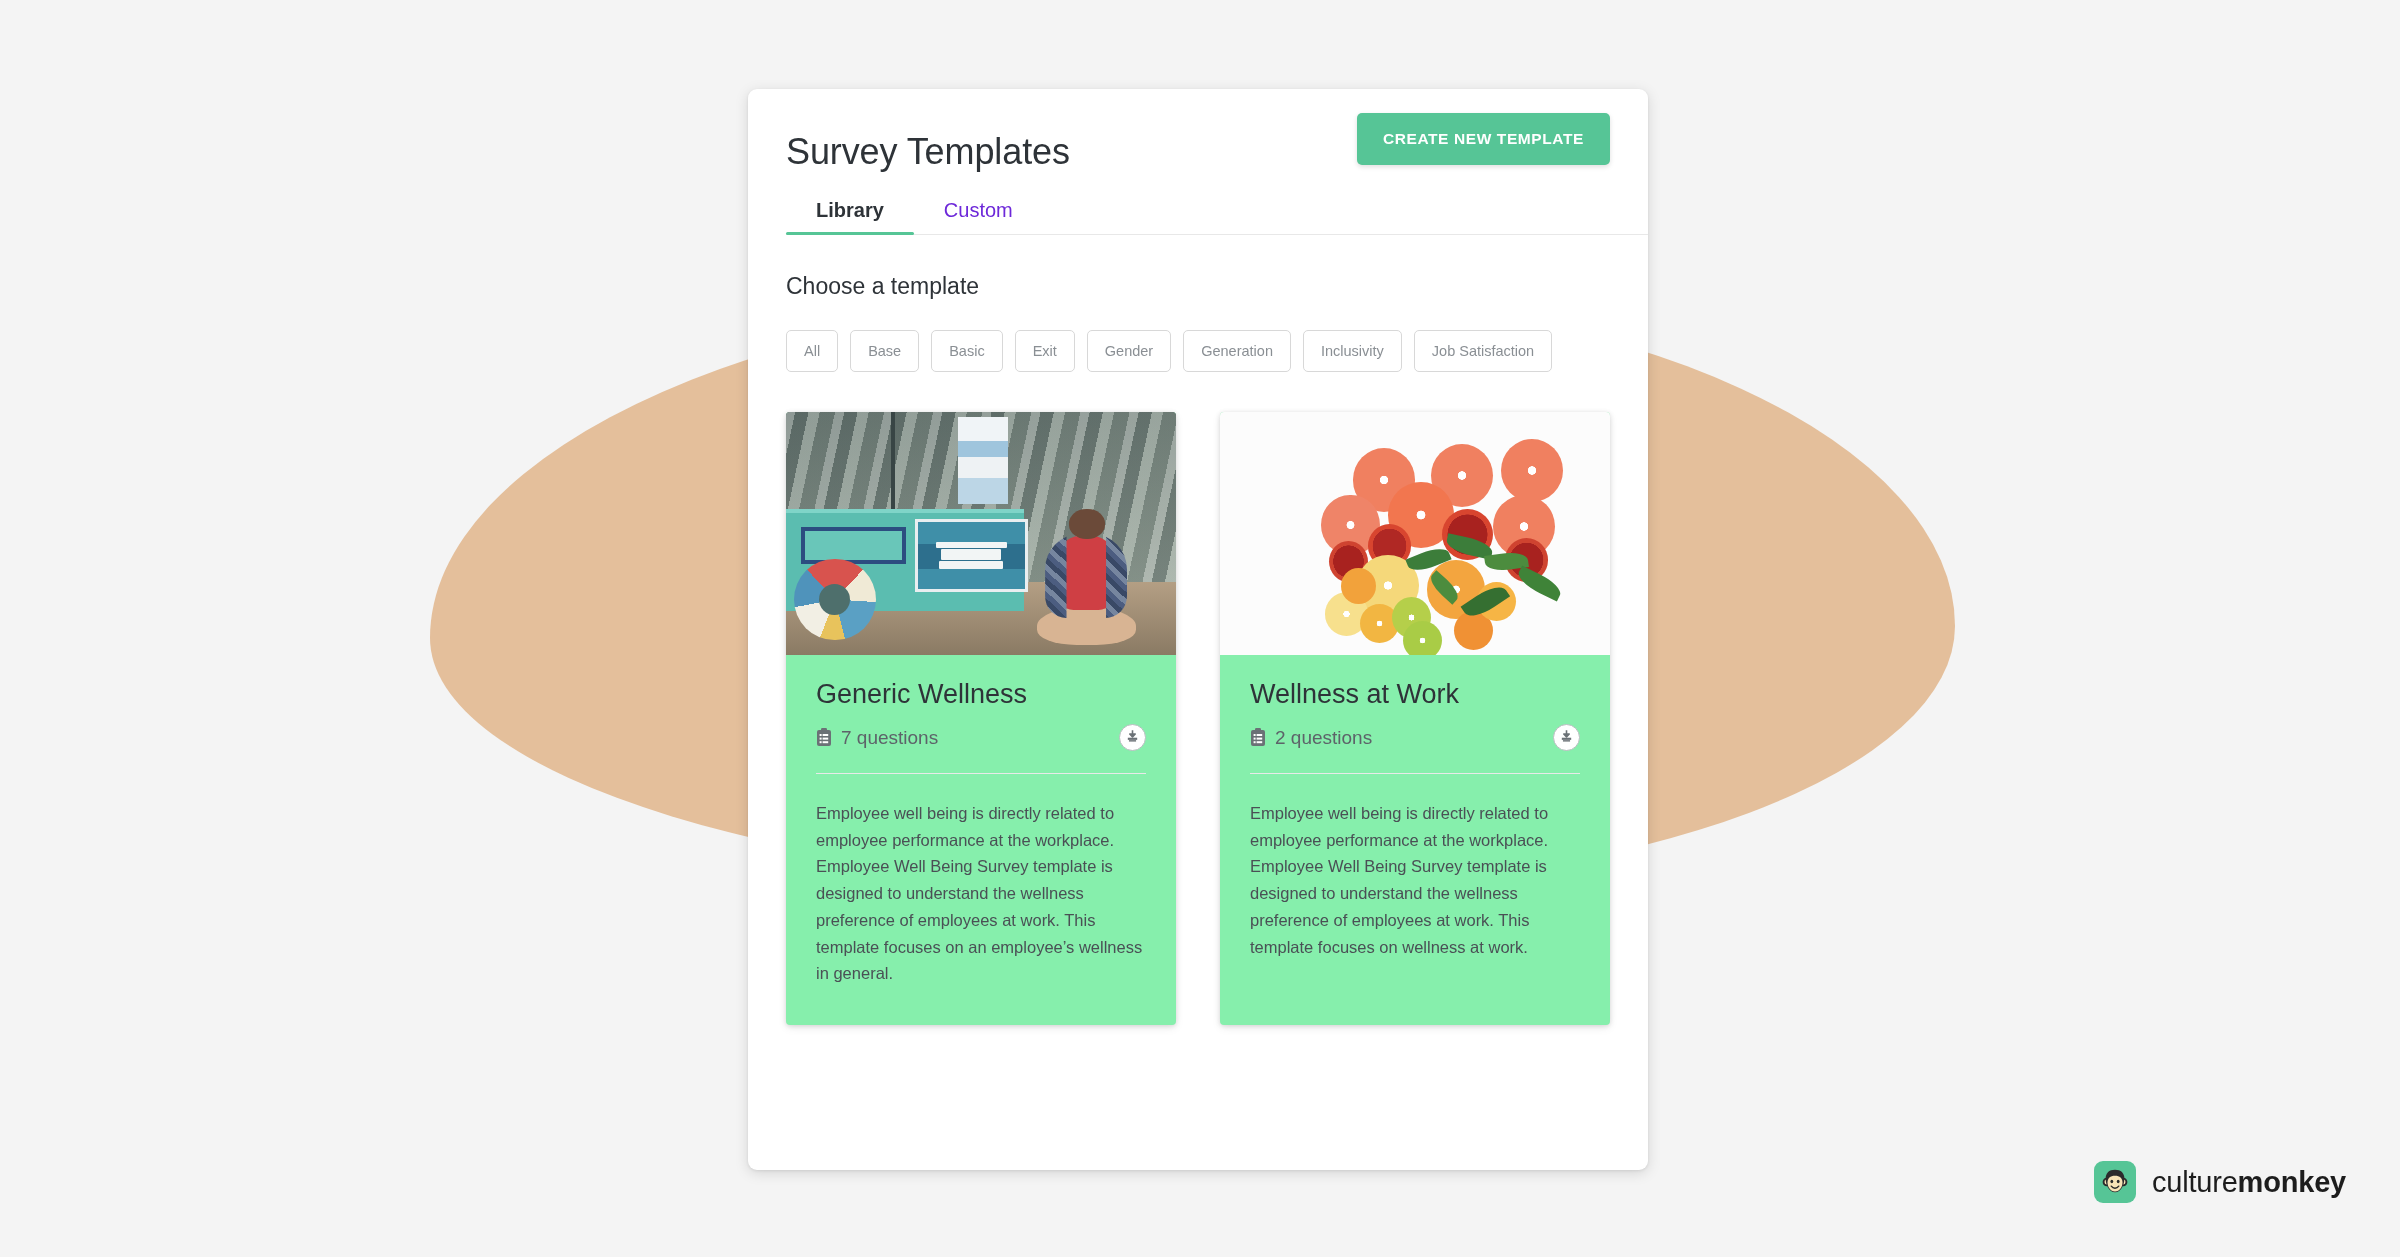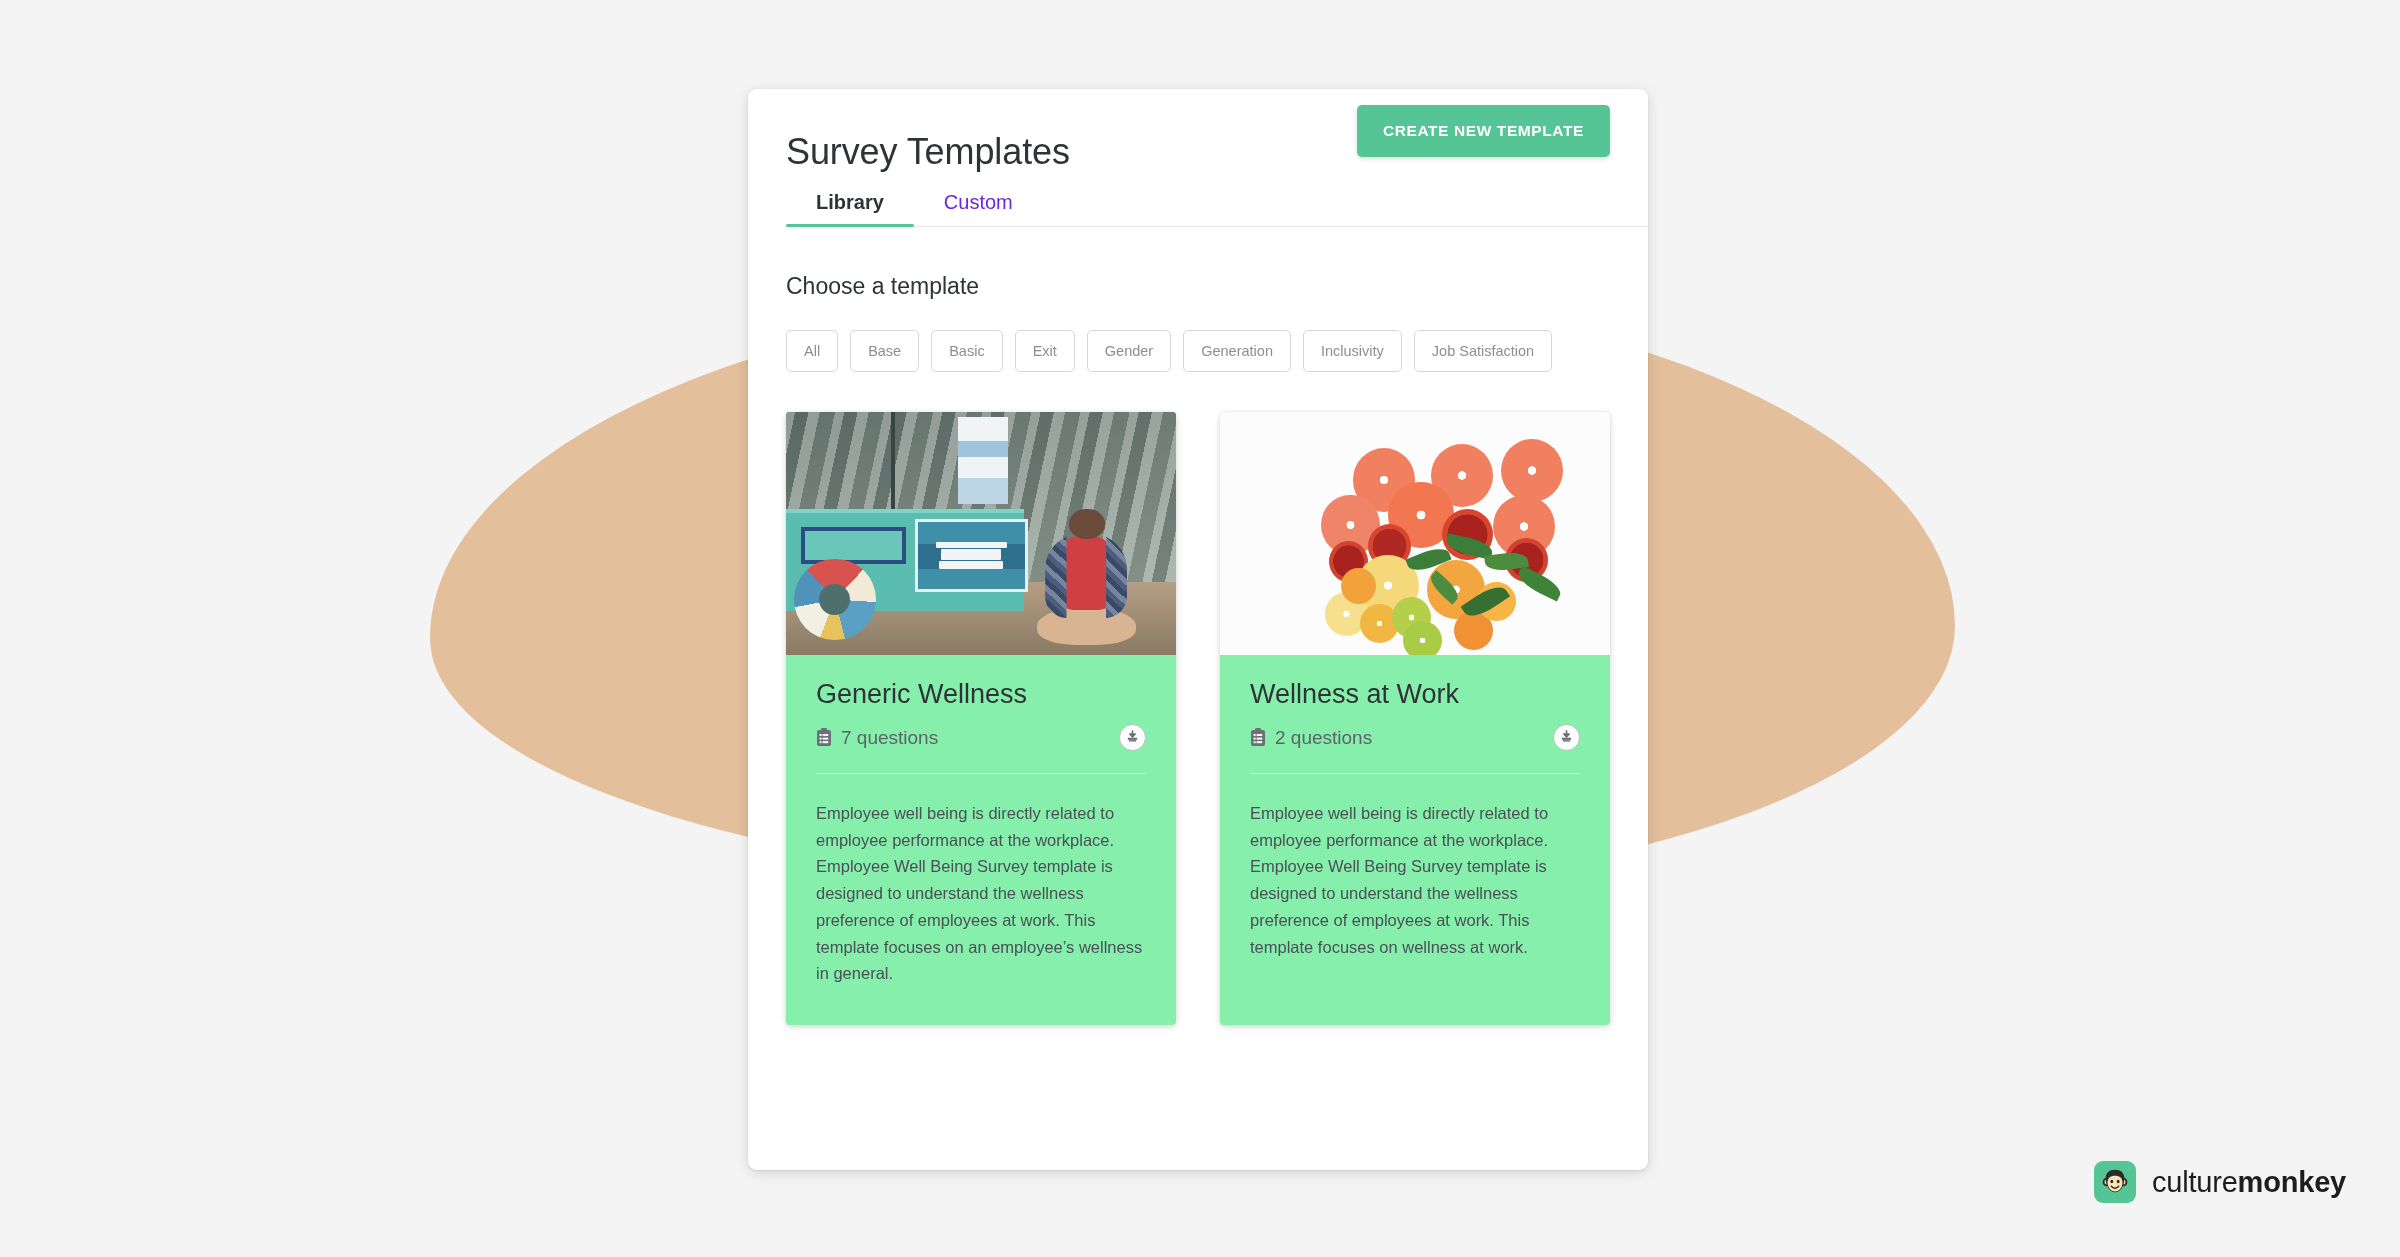--- a/index.html
+++ b/index.html
@@ -41,41 +41,41 @@
   .page-title {
     font-size: 36px;
     font-weight: 400;
     color: #2e3338;
     letter-spacing: -0.1px;
     line-height: 1.2;
     padding-top: 12px;
   }
   .create-btn {
     position: absolute;
-    right: 38px; top: 16px;
+    right: 38px; top: 24px;
     height: 52px;
     padding: 0 26px;
     background: #56c596;
     color: #ffffff;
     border: none;
     border-radius: 5px;
     font-family: "Liberation Sans", sans-serif;
     font-size: 15.5px;
     font-weight: bold;
     letter-spacing: 0.6px;
     cursor: pointer;
     box-shadow: 0 2px 5px rgba(0,0,0,0.13);
     display: flex; align-items: center; justify-content: center;
     white-space: nowrap;
   }
 
   
   .tabs {
     position: absolute;
-    left: 38px; right: 0; bottom: 12px;
+    left: 38px; right: 0; bottom: 4px;
     display: flex;
     align-items: flex-end;
   }
   .tabs::after {
     content: "";
     position: absolute;
     left: 0; right: 0; bottom: 0;
     height: 1px; background: #e8e8e8;
   }
   .tab {

